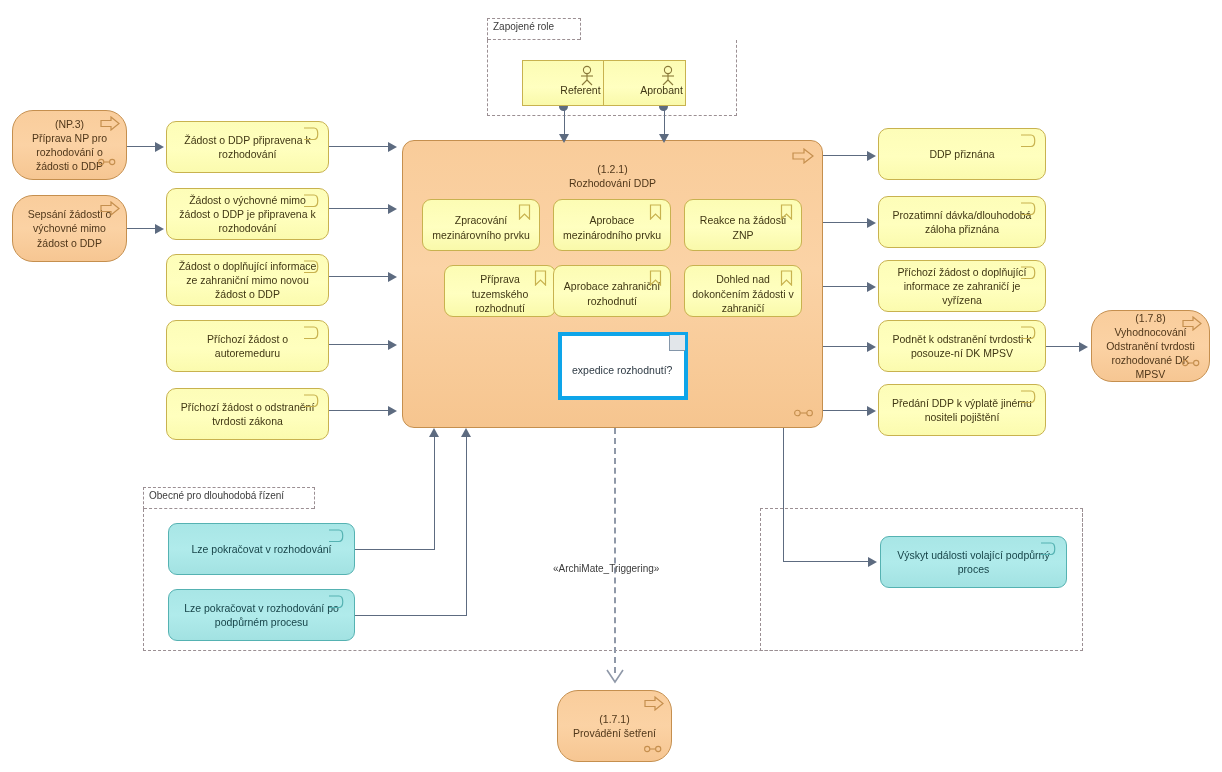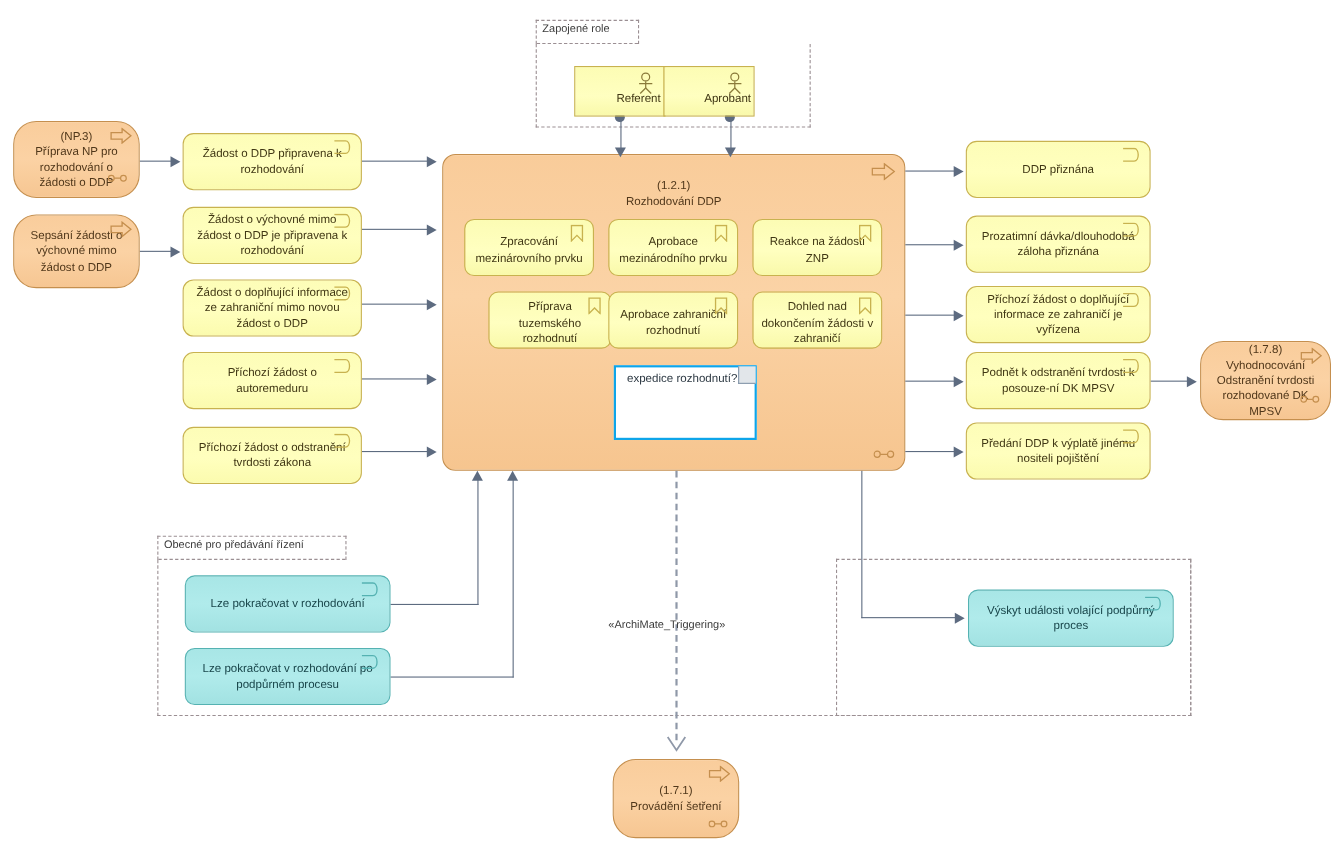--- a/index.html
+++ b/index.html
@@ -25,22 +25,22 @@
   .bigtitle{position:absolute;left:0;right:0;top:12px;text-align:center;font-size:10.5px;
             color:#50371a;line-height:1.35;z-index:4;}
 
   
   .fn{position:absolute;box-sizing:border-box;border:1px solid #c8b24f;border-radius:9px;
       background:linear-gradient(180deg,#fcfcb4 0%,#ffffc0 55%,#f9f9aa 100%);
       display:flex;align-items:center;justify-content:center;text-align:center;
       font-size:10.5px;color:#403714;line-height:1.4;padding:10px 6px 4px 6px;z-index:6;}
 
   
-  .note{position:absolute;box-sizing:border-box;background:#ffffff;border:2px solid #0ea5e9;
-        font-size:10.5px;color:#2e3a44;padding:4px 10px;z-index:6;}
+  .note{position:absolute;box-sizing:border-box;background:#ffffff;border:4px solid #0ea5e9;
+        font-size:10.5px;color:#2e3a44;padding:28px 10px;z-index:6;}
   .note .dogear{position:absolute;right:-1px;top:-1px;width:15px;height:15px;
         background:#e2e6ea;border-left:1px solid #8496aa;border-bottom:1px solid #8496aa;}
 
   
   .actor{position:absolute;box-sizing:border-box;border:1px solid #c8b24f;
          background:linear-gradient(180deg,#fcfcb4 0%,#ffffc0 60%,#f9f9aa 100%);
          font-size:10.5px;color:#403714;z-index:6;}
   .actor .nm{position:absolute;left:0;right:0;bottom:9px;text-align:center;padding-left:34px;}
 
   
@@ -352,21 +352,21 @@
     <span class="lbl"><span>(1.7.8)</span><br><span>Vyhodnocování Odstranění tvrdosti rozhodované DK MPSV</span></span>
   </div>
 
   <div class="hline" style="left:1046px;top:346px;width:34px;"></div>
   <div class="arw r" style="left:1079px;top:341.5px;"></div>
 
   <div class="group" style="left:143px;top:487px;width:940px;height:164px;">
     <div class="gtab" style="width:172px;">
       <div class="gtabline"></div>
     </div>
-    <div class="glabel">Obecné pro předávání řízení</div>
+    <div class="glabel">Obecné pro dlouhodobá řízení</div>
     <div class="gbody" style="top:22px;"></div>
   </div>
 
   <div class="group" style="left:760px;top:508px;width:323px;height:143px;">
     <div class="gbody" style="top:0;border-top:1px dashed #9b8f93;"></div>
     <div class="glabel"></div>
   </div>
 
   <div class="node cy" style="left:168px;top:523px;width:187px;height:52px;">
     <span class="icn" style="right:9px;top:5px;">

